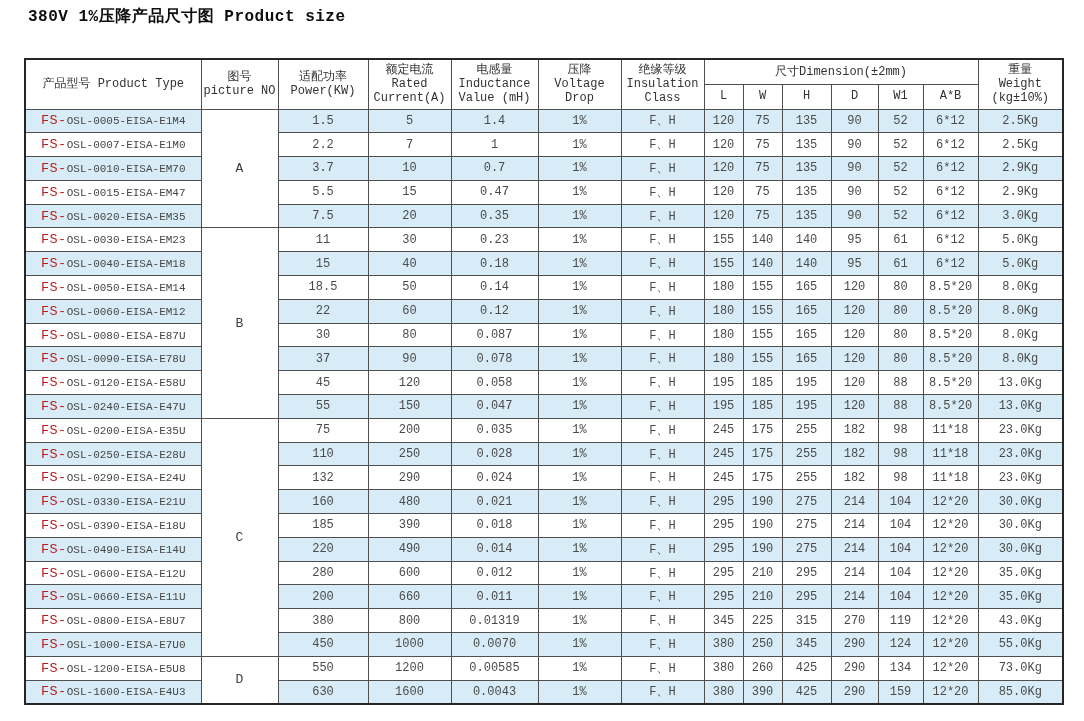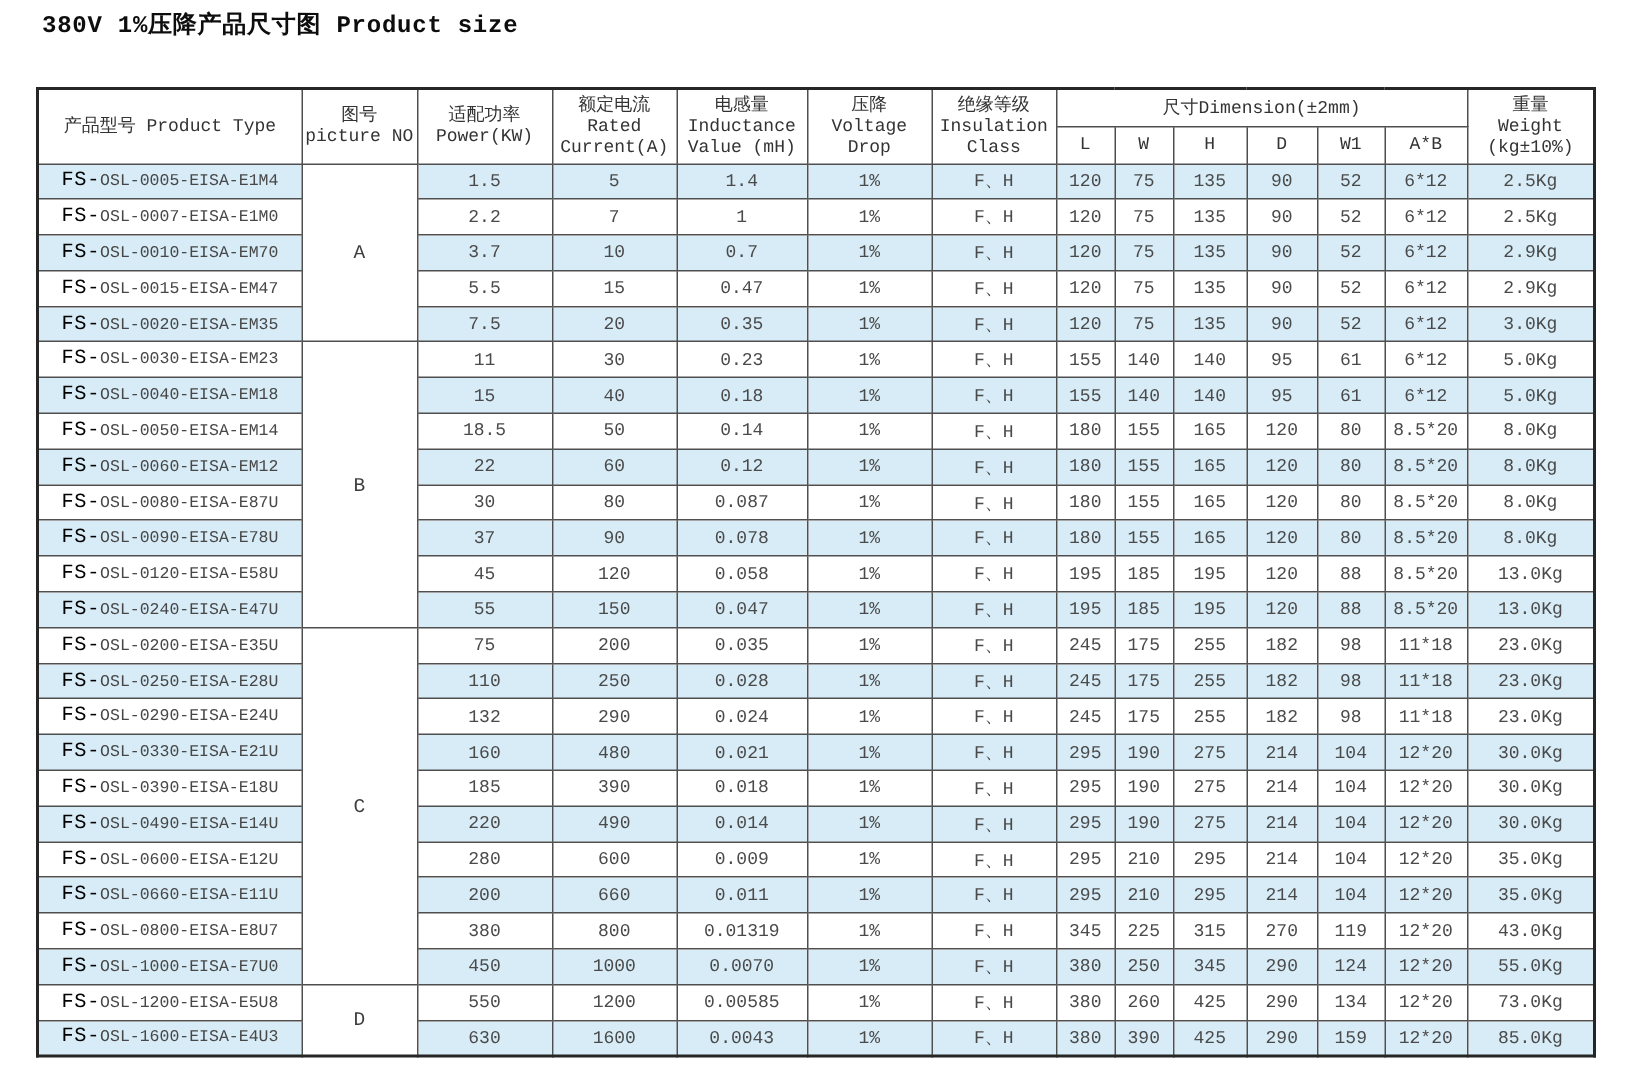--- a/index.html
+++ b/index.html
@@ -32,21 +32,21 @@
     font-weight: normal; color: #333333;
     line-height: 1.18; background: #ffffff;
   }
   .spec thead tr.h1 { height: 25px; }
   .spec thead tr.h2 { height: 25px; }
   .h-line { font-size: 12px; }
   .spec tbody tr { height: 23.8px; }
   .spec tbody tr.alt td { background: #d7ecf7; }
   .spec td.pic { background: #ffffff !important; font-size: 13px; color: #3d3d3d; }
   .spec td.model { text-align: center; }
-  .spec td.model .fs { font-size: 13.5px; color: #000000; letter-spacing: 0.5px; }
+  .spec td.model .fs { font-size: 13.5px; color: #b91c1c; letter-spacing: 0.5px; }
   .spec td.model .code { font-size: 11px; color: #474747; }
   .spec td.num { font-size: 12px; }
 </style>
 </head>
 <body>
 
 <div class="page">
 
   <div class="title">380V 1%压降产品尺寸图 Product size</div>
 
@@ -402,21 +402,21 @@
           <td class="num">275</td>
           <td class="num">214</td>
           <td class="num">104</td>
           <td class="num">12*20</td>
           <td class="num">30.0Kg</td>
         </tr>
         <tr>
           <td class="model"><span class="fs">FS-</span><span class="code">OSL-0600-EISA-E12U</span></td>
           <td class="num">280</td>
           <td class="num">600</td>
-          <td class="num">0.009</td>
+          <td class="num">0.012</td>
           <td class="num">1%</td>
           <td class="num">F、H</td>
           <td class="num">295</td>
           <td class="num">210</td>
           <td class="num">295</td>
           <td class="num">214</td>
           <td class="num">104</td>
           <td class="num">12*20</td>
           <td class="num">35.0Kg</td>
         </tr>

